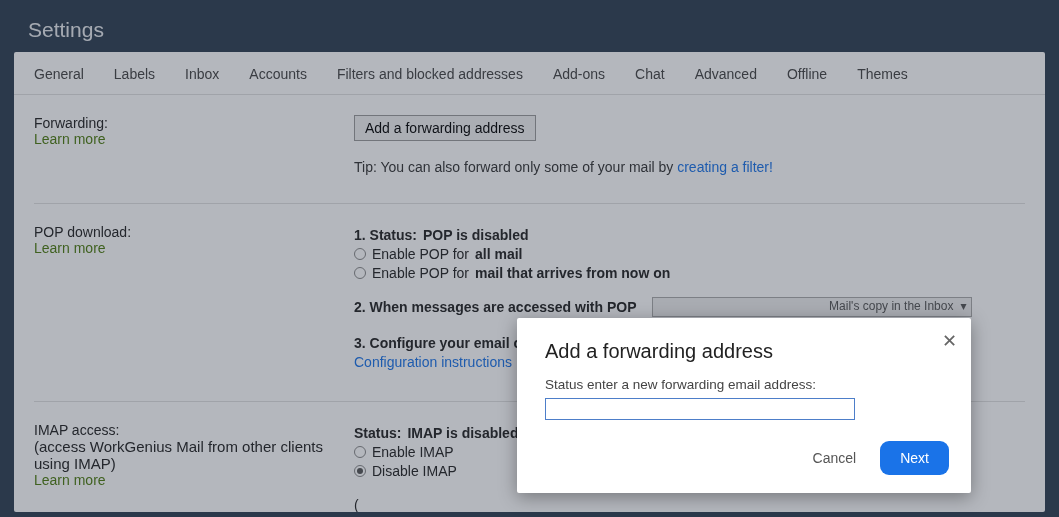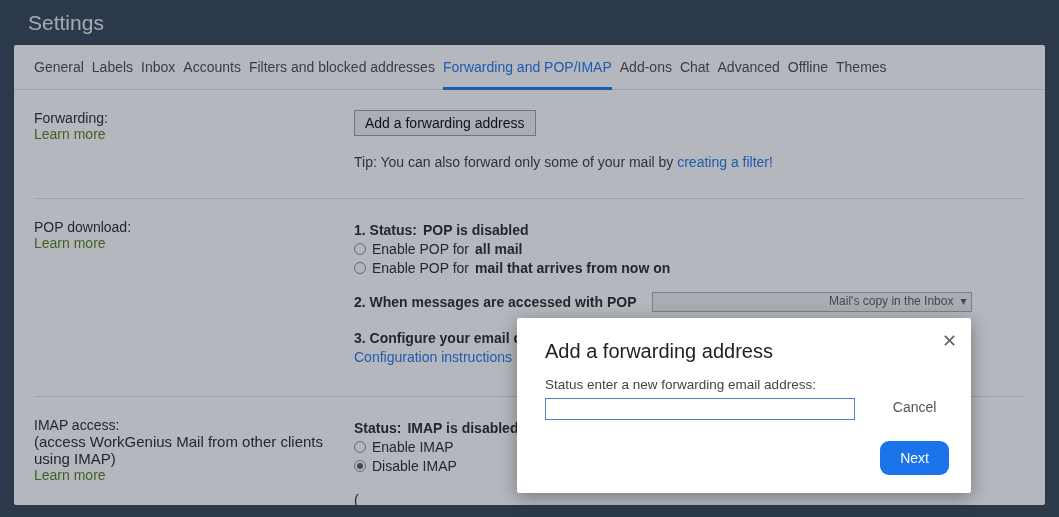--- a/index.html
+++ b/index.html
@@ -10,34 +10,34 @@
     width: 1059px;
     height: 517px;
     overflow: hidden;
     position: relative;
     font-size: 14px;
     color: #222;
   }
   .app-title {
     color: #e9ecef;
     font-size: 21px;
-    padding: 11px 0 10px 28px;
+    padding: 18px 0 10px 28px;
     font-weight: 400;
   }
   .panel {
     background: #fff;
     margin: 0 14px 0 14px;
     height: 460px;
     border-radius: 2px;
     position: relative;
     overflow: hidden;
   }
   .tabbar {
     display: flex;
-    gap: 8px;
+    gap: 30px;
     padding: 14px 20px 0 20px;
     border-bottom: 1px solid #e0e0e0;
     font-size: 14px;
     color: #444;
   }
   .tabbar .tab {
     padding-bottom: 12px;
     cursor: pointer;
     white-space: nowrap;
   }
@@ -128,42 +128,41 @@
   .dialog .input {
     margin-top: 6px;
     width: 310px; height: 22px;
     border: 1px solid #4d7ec9;
     outline: none;
     padding: 1px 4px;
     font-size: 13px;
   }
   .dialog .btnrow {
     position: absolute; right: 22px; bottom: 18px;
-    display: flex; gap: 20px; align-items: center; flex-direction: column;
+    display: flex; gap: 20px; align-items: center;
   }
   .btn-cancel { color: #555; font-size: 14px; cursor: pointer; background: none; border: none; padding: 6px 4px; }
   .btn-primary {
     background: #1a73e8; color: #fff; border: none;
     padding: 9px 20px; font-size: 14px; border-radius: 9px; cursor: pointer;
   }
 </style>
 </head>
 <body>
 
 <div class="app-title">Settings</div>
 
 <div class="panel">
 
   <div class="tabbar">
     <div class="tab">General</div>
     <div class="tab">Labels</div>
     <div class="tab">Inbox</div>
     <div class="tab">Accounts</div>
     <div class="tab">Filters and blocked addresses</div>
-    <div class="tab active">Forwarding and POP/IMAP</div>
     <div class="tab">Add-ons</div>
     <div class="tab">Chat</div>
     <div class="tab">Advanced</div>
     <div class="tab">Offline</div>
     <div class="tab">Themes</div>
   </div>
 
   <div class="content">
 
     <div class="row">

